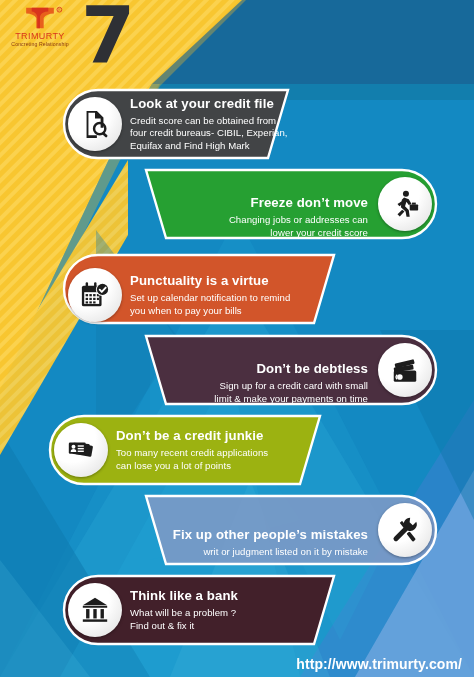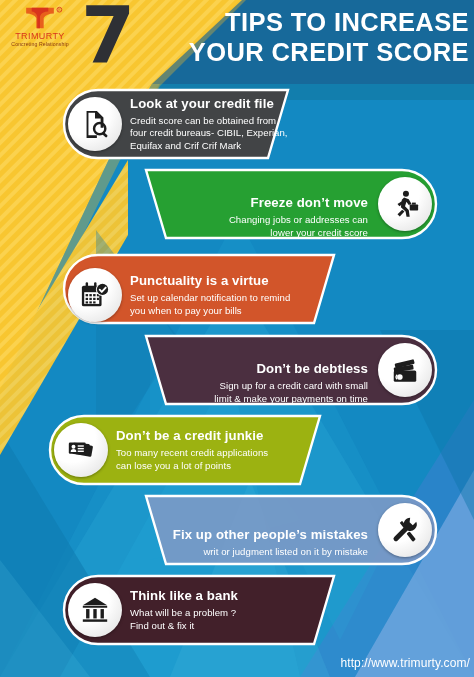--- a/index.html
+++ b/index.html
@@ -71,22 +71,22 @@
 
   
   .card.left .badge { left:6px; }
   .card.left .card-text { margin-left:68px; text-align:left; }
   
   .card.right .badge { right:6px; }
   .card.right .card-text { margin-right:70px; margin-left:auto; text-align:right;margin-top:26px; }
 
   
   .footer-url {
-    position:absolute; right:4px; top:656px; z-index:7;
-    color:#ffffff; font-size:12px; font-weight:normal; letter-spacing:.1px;
+    position:absolute; right:12px; top:656px; z-index:7;
+    color:#ffffff; font-size:14px; font-weight:bold; letter-spacing:.1px;
   }
 </style>
 </head>
 <body>
 
 <svg id="bg" viewBox="0 0 474 677" preserveAspectRatio="none">
   <defs>
     <pattern id="stripes" width="9" height="9" patternUnits="userSpaceOnUse" patternTransform="rotate(45)">
       <rect width="9" height="9" fill="#f8c630"></rect>
       <rect width="4" height="9" fill="#fbd24e"></rect>
@@ -132,44 +132,40 @@
       <path d="M22 2 H40 V6 Q33 6 31 11 V24 H28 V11 Q26 6 22 6 Z" fill="#d8341c"></path>
       <circle cx="52" cy="4" r="2.6" fill="none" stroke="#d8341c" stroke-width="0.9"></circle>
       <text x="52" y="5.6" font-size="3.4" fill="#d8341c" text-anchor="middle" font-family="Liberation Sans, sans-serif">R</text>
     </svg>
     <div class="logo-name">TRIMURTY</div>
     <div class="logo-tag">Concreting Relationship</div>
   </div>
 
   <div class="seven">7</div>
 
-  <div class="headline">
-    <span class="l1">TIPS TO INCREASE</span>
-    <span class="l2">YOUR CREDIT SCORE</span>
-  </div>
 </div>
 
 <div class="card left" style="left:62px; top:88px; width:244px; height:72px;">
   <svg class="card-shape" viewBox="0 0 244 72" preserveAspectRatio="none">
     <path d="M36 2 H226 L206 70 H36 A34 34 0 0 1 36 2 Z" fill="#424446" stroke="#ffffff" stroke-width="2.4"></path>
   </svg>
   <div class="badge">
     <svg viewBox="0 0 32 32">
       <path d="M7 2 h11 l7 7 v11 h-3 V10 h-6 V4 H9 v24 h9 v3 H7 Z" fill="#1d1d1d"></path>
       <path d="M18 3.5 v5 h5 Z" fill="#1d1d1d"></path>
       <circle cx="21" cy="21" r="6" fill="none" stroke="#1d1d1d" stroke-width="2.6"></circle>
       <rect x="25.3" y="24.6" width="6" height="2.8" rx="1.2" fill="#1d1d1d" transform="rotate(42 25.3 24.6)"></rect>
     </svg>
   </div>
   <div class="card-text">
     <div class="card-title">Look at your credit file</div>
     <div class="card-body">
       <div>Credit score can be obtained from</div>
       <div>four credit bureaus- CIBIL, Experian,</div>
-      <div>Equifax and Crif Crif Mark</div>
+      <div>Equifax and Find High Mark</div>
     </div>
   </div>
 </div>
 
 <div class="card right" style="left:144px; top:168px; width:294px; height:72px;">
   <svg class="card-shape" viewBox="0 0 294 72" preserveAspectRatio="none">
     <path d="M2 2 H258 A34 34 0 0 1 258 70 H22 Z" fill="#26a032" stroke="#ffffff" stroke-width="2.4"></path>
   </svg>
   <div class="badge">
     <svg viewBox="0 0 32 32">

